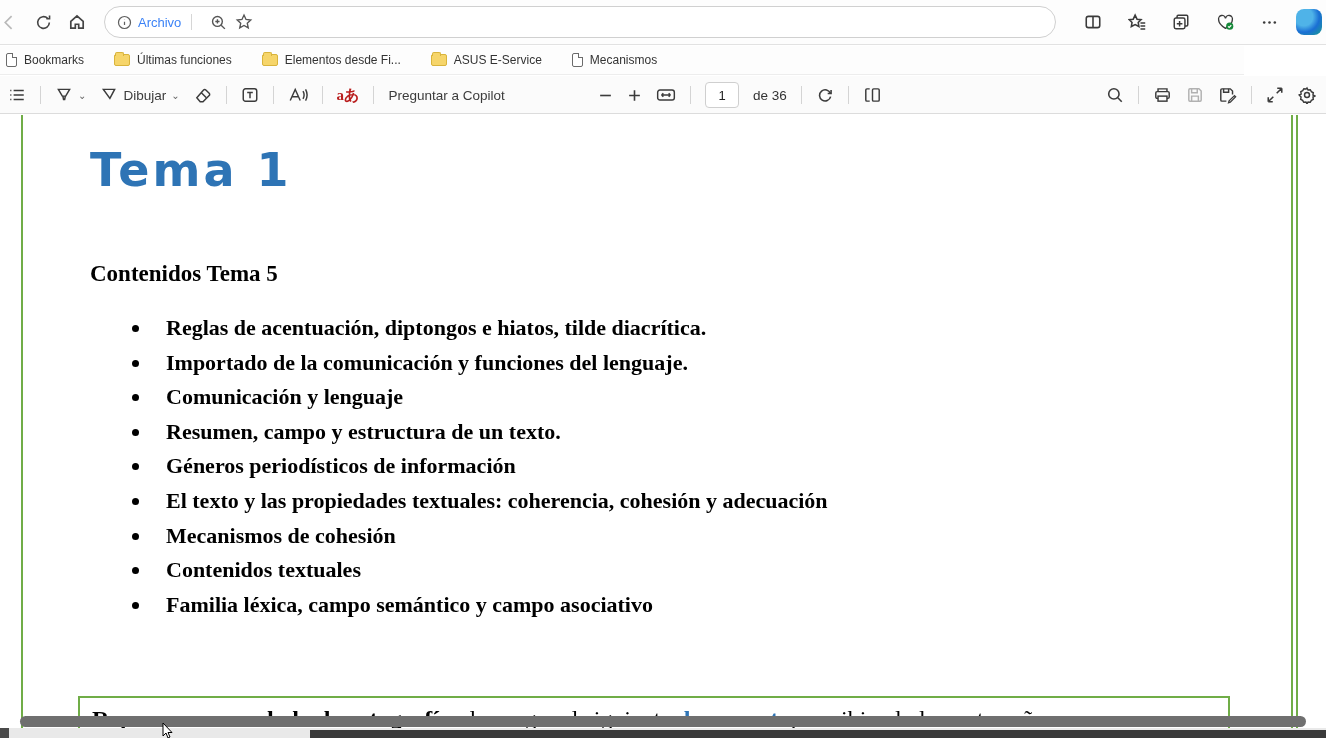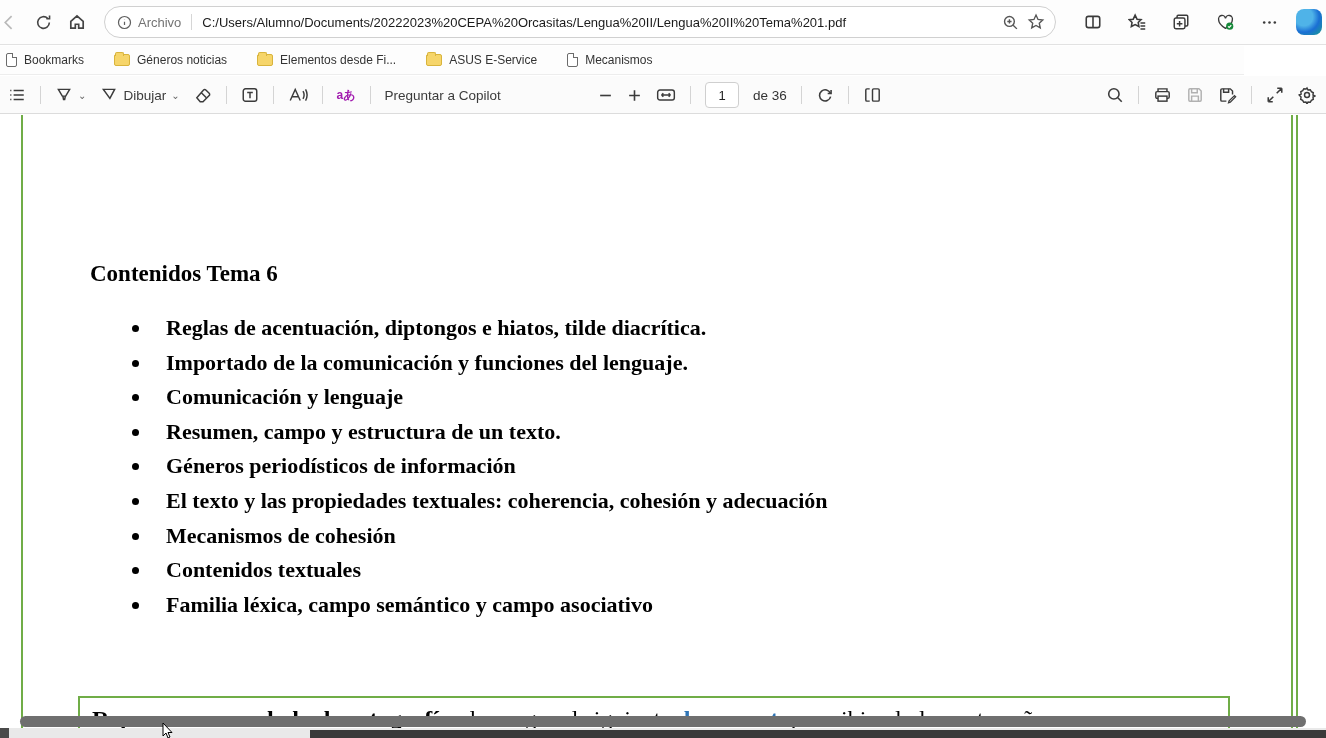--- a/index.html
+++ b/index.html
@@ -10,21 +10,21 @@
   #navbar { position:absolute; left:0; top:0; width:1326px; height:45px;
             background:#fdfdfd; border-bottom:1px solid #e2e2e2;
             display:flex; align-items:center; }
   .navicon { width:34px; height:34px; display:flex; align-items:center; justify-content:center;
              border-radius:6px; color:#444; flex:0 0 auto; }
   .navicon svg { display:block; }
   #back-btn { color:#b9b9b9; margin-left:-8px; }
   #addressbar { height:32px; flex:1 1 auto; margin:0 14px 0 10px; background:#fff;
                 border:1px solid #d0d0d0; border-radius:16px; display:flex;
                 align-items:center; padding:0 10px 0 12px; max-width:952px; }
-  #addressbar .info { color:#737373; font-size:13px; display:flex; align-items:center; gap:6px; }
+  #addressbar .info { color:#3b82f6; font-size:13px; display:flex; align-items:center; gap:6px; }
   .vsep { width:1px; height:16px; background:#d6d6d6; margin:0 10px; flex:0 0 auto; }
   #url-text { font-size:13px; color:#1b1b1b; white-space:nowrap; overflow:hidden; flex:1 1 auto; }
   .addr-right { display:flex; align-items:center; gap:8px; margin-left:8px; color:#555; }
   #nav-right { display:flex; align-items:center; gap:10px; margin:0 0 0 6px; }
   #copilot-logo { width:26px; height:26px; border-radius:8px; margin-right:-6px;
       background: radial-gradient(circle at 30% 30%, #4fb3e8 0 35%, #1a6fd4 60%, #1b9e8f 100%); }
 
   
   #bookmarksbar { position:absolute; left:0; top:46px; width:1244px; height:29px;
                   background:#fdfdfd; display:flex; align-items:center; gap:30px;
@@ -101,21 +101,20 @@
 
   <div id="addressbar">
     <span class="info">
       <svg width="15" height="15" viewBox="0 0 16 16" fill="none" stroke="#5f5f5f" stroke-width="1.3">
           <circle cx="8" cy="8" r="6.4"></circle>
           <path d="M8 7.2v3.4M8 5v.2"></path>
         </svg>
       <span>Archivo</span>
     </span>
     <span class="vsep"></span>
-    <span id="url-text">C:/Users/Alumno/Documents/20222023%20CEPA%20Orcasitas/Lengua%20II/Lengua%20II%20Tema%201.pdf</span>
     <span class="addr-right">
       <svg width="17" height="17" viewBox="0 0 16 16" fill="none" stroke="#555" stroke-width="1.3">
           <circle cx="7" cy="7" r="4.6"></circle>
           <path d="M10.5 10.5 L14 14"></path>
           <path d="M5 7h4M7 5v4"></path>
         </svg>
       <svg width="18" height="18" viewBox="0 0 16 16" fill="none" stroke="#555" stroke-width="1.2">
           <path d="M8 1.8 L9.8 5.7 L14 6.2 L10.9 9 L11.8 13.2 L8 11.1 L4.2 13.2 L5.1 9 L2 6.2 L6.2 5.7 Z"></path>
         </svg>
     </span>
@@ -159,21 +158,21 @@
   </div>
 </div>
 
 <div id="bookmarksbar">
   <div class="bm">
     <span class="page-ic"></span>
     <span>Bookmarks</span>
   </div>
   <div class="bm">
     <span class="folder-ic"></span>
-    <span>Géneros noticias</span>
+    <span>Últimas funciones</span>
   </div>
   <div class="bm">
     <span class="folder-ic"></span>
     <span>Elementos desde Fi...</span>
   </div>
   <div class="bm">
     <span class="folder-ic"></span>
     <span>ASUS E-Service</span>
   </div>
   <div class="bm">
@@ -219,21 +218,21 @@
     </span>
     <span class="tsep"></span>
     <span class="tbtn">
       <svg width="20" height="18" viewBox="0 0 18 16" fill="none" stroke="#3b3b3b" stroke-width="1.3">
           <path d="M2 13 L6.5 3 L11 13 M3.8 9.5h5.4"></path>
           <path d="M13.5 4.5 q2 3.5 0 7"></path>
           <path d="M15.8 3 q2.8 5 0 10"></path>
         </svg>
     </span>
     <span class="tsep"></span>
-    <span class="tbtn" style="font-size:12px; font-weight:bold; color:#a21caf;">aあ</span>
+    <span class="tbtn" style="font-size:15px; font-weight:bold; color:#b91c1c;font-family:Liberation Serif, serif;">aあ</span>
     <span class="tsep"></span>
     <span class="tbtn">
       <span>Preguntar a Copilot</span>
     </span>
   </div>
 
   <div class="tgroup" id="tg-mid">
     <span class="tbtn">
       <svg width="15" height="15" viewBox="0 0 14 14" stroke="#3b3b3b" stroke-width="1.5">
           <path d="M2 7h10"></path>
@@ -312,21 +311,22 @@
         </svg>
     </span>
   </div>
 </div>
 
 <div id="content">
   <div class="green-v" style="left:21px;"></div>
   <div class="green-v" style="left:1291px;"></div>
   <div class="green-v" style="left:1296px;"></div>
 
-  <div id="doc-heading">Contenidos Tema 6</div>
+  <div id="doc-title">Tema 1</div>
+  <div id="doc-heading">Contenidos Tema 5</div>
 
   <ul id="doc-list">
     <li>Reglas de acentuación, diptongos e hiatos, tilde diacrítica.</li>
     <li>Importado de la comunicación y funciones del lenguaje.</li>
     <li>Comunicación y lenguaje</li>
     <li>Resumen, campo y estructura de un texto.</li>
     <li>Géneros periodísticos de información</li>
     <li>El texto y las propiedades textuales: coherencia, cohesión y adecuación</li>
     <li>Mecanismos de cohesión</li>
     <li>Contenidos textuales</li>

